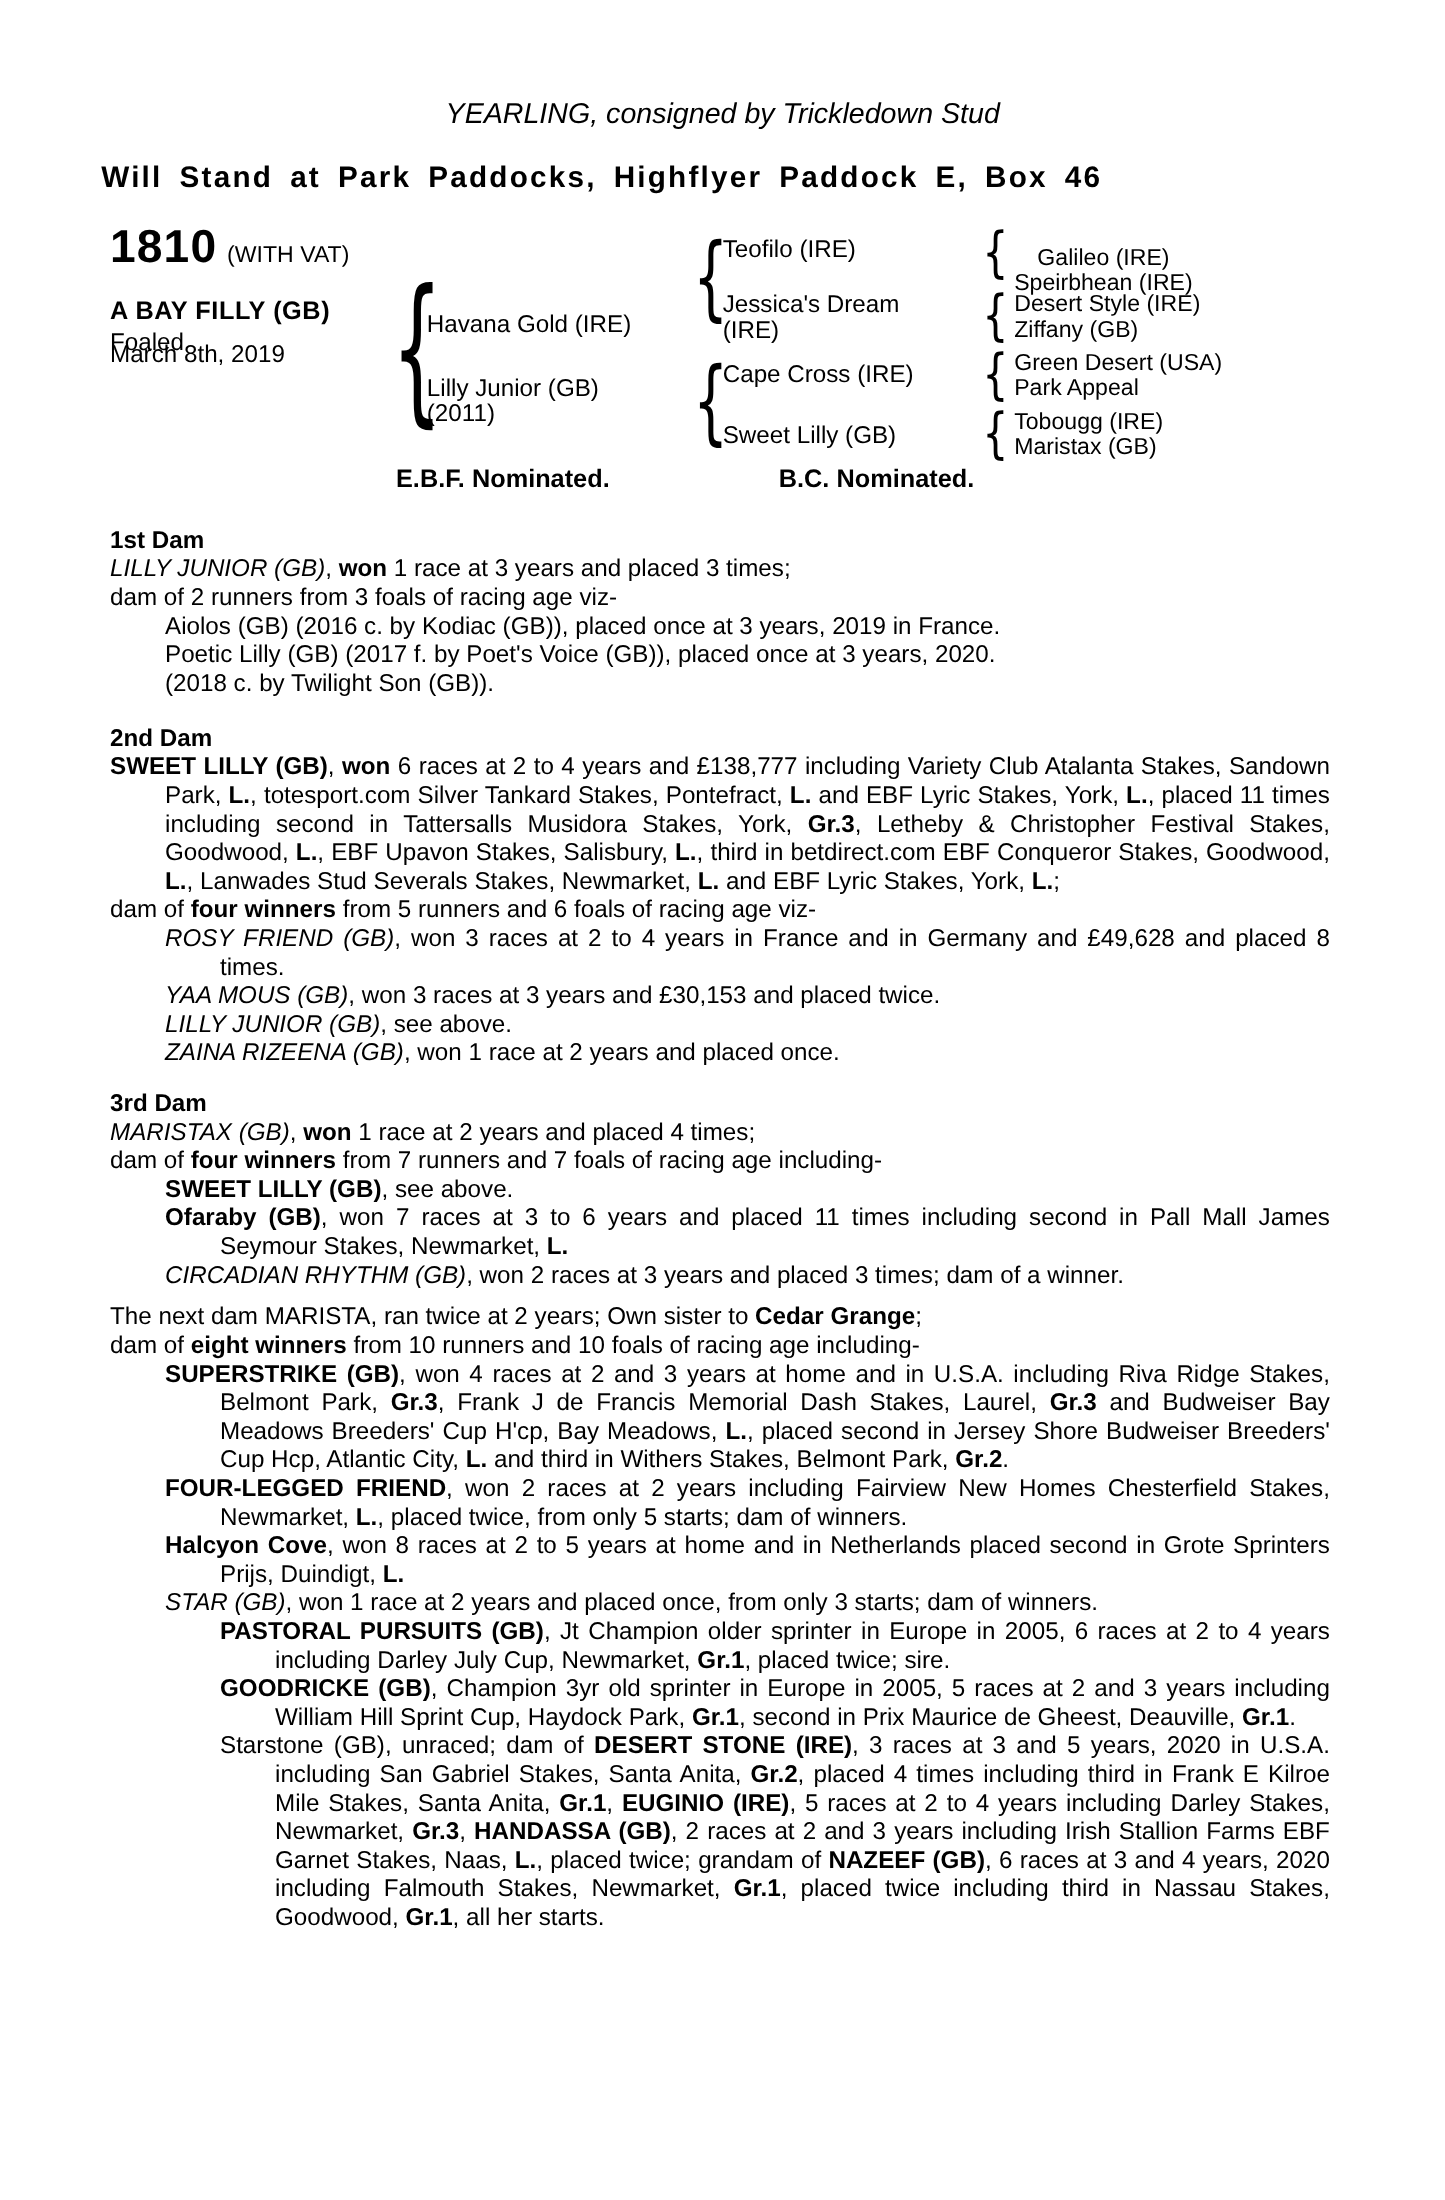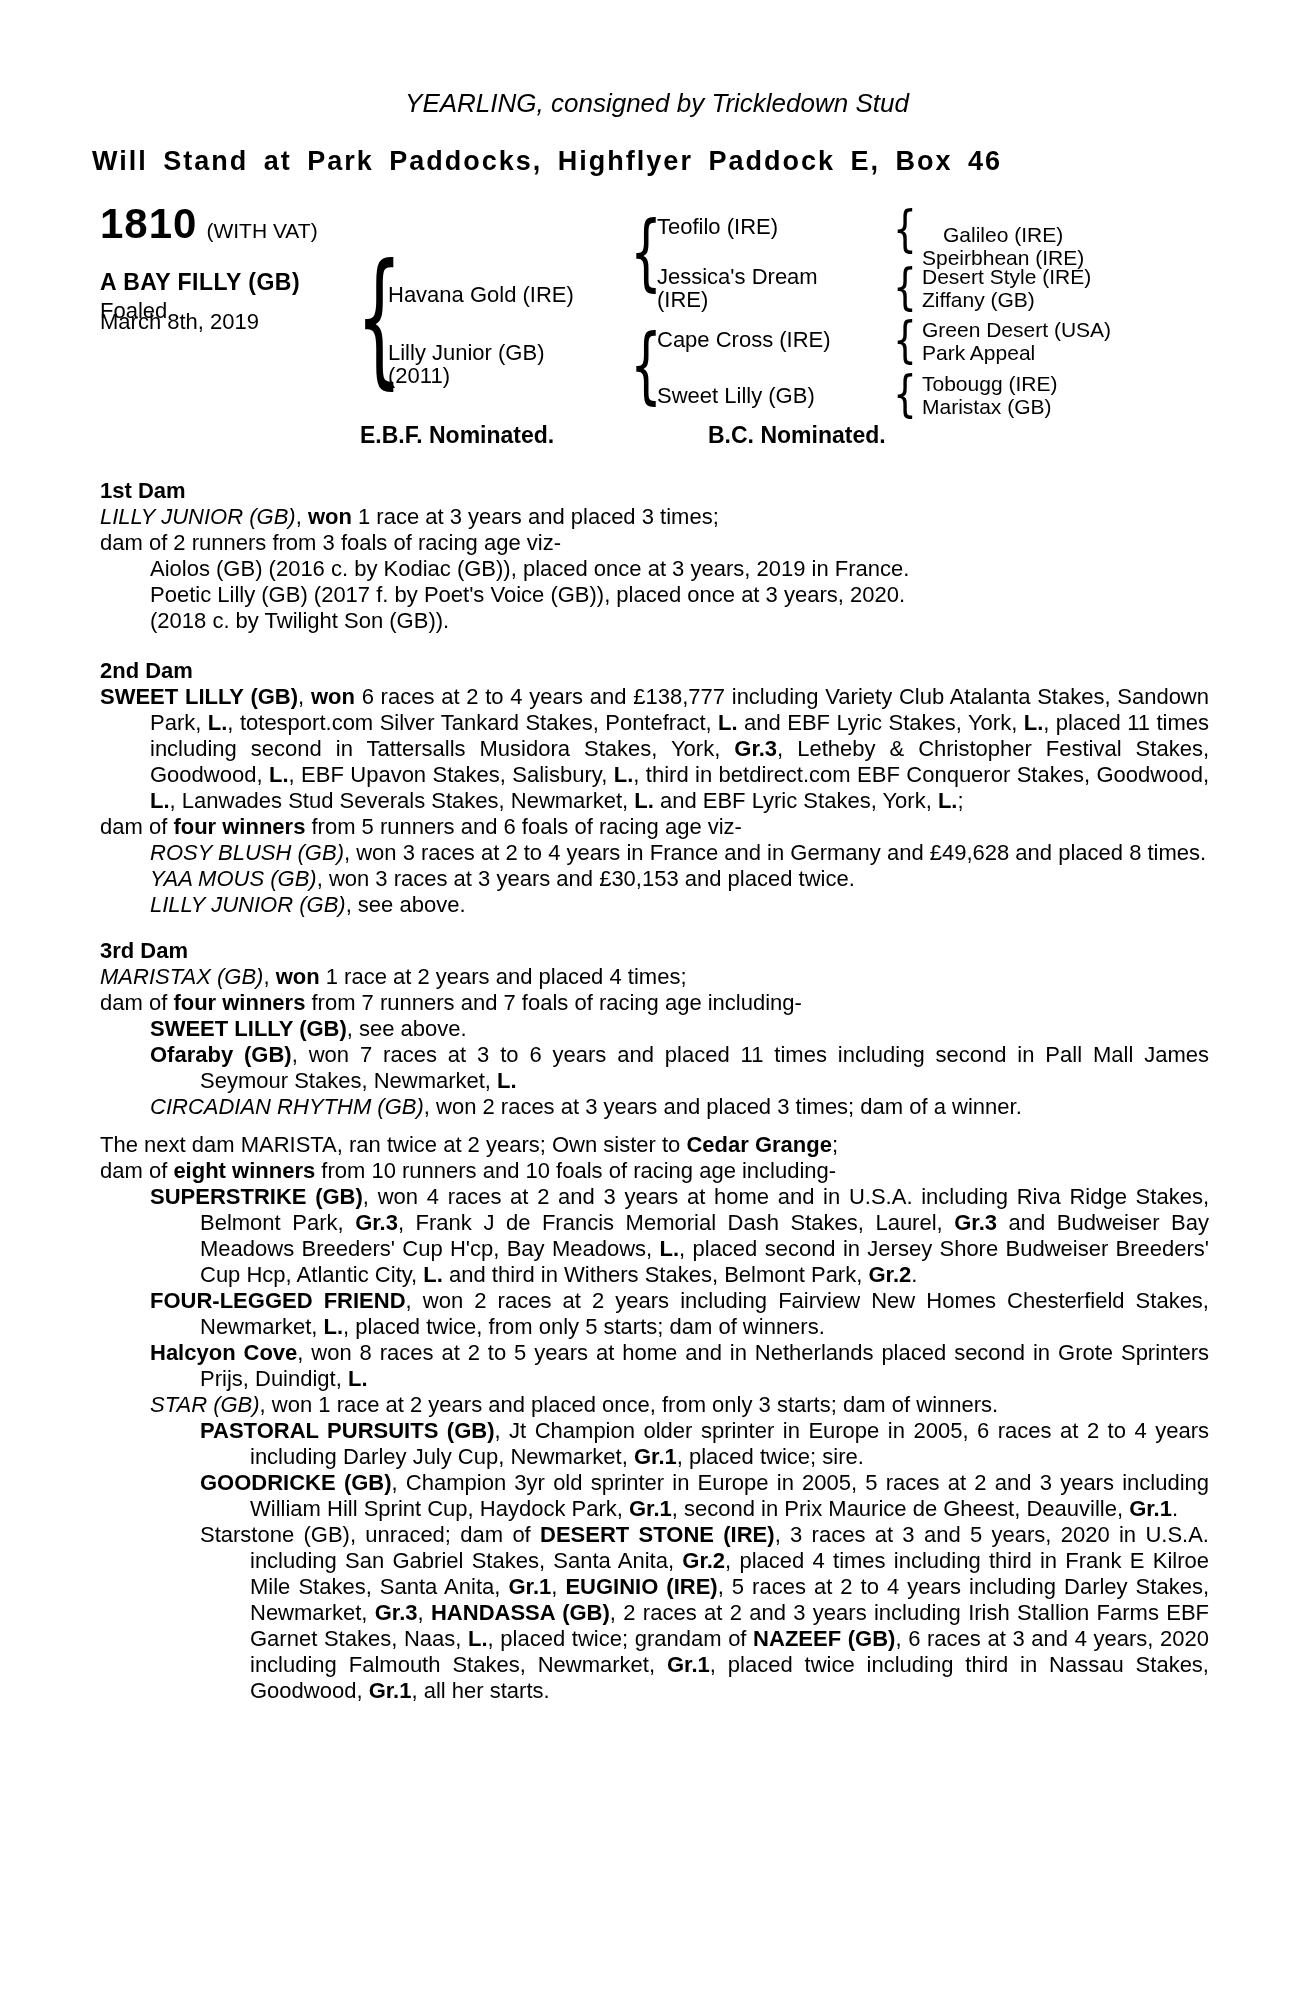--- a/index.html
+++ b/index.html
@@ -151,23 +151,24 @@
       <p class="p p0"><span>dam of 2 runners from 3 foals of racing age viz-</span></p>
       <p class="p p1"><span>Aiolos (GB) (2016 c. by Kodiac (GB)), placed once at 3 years, 2019 in France.</span></p>
       <p class="p p1"><span>Poetic Lilly (GB) (2017 f. by Poet's Voice (GB)), placed once at 3 years, 2020.</span></p>
       <p class="p p1"><span>(2018 c. by Twilight Son (GB)).</span></p>
     </div>
 
     <div class="sec sec-gap-a">
       <p class="h">2nd Dam</p>
       <p class="p p0"><span class="b">SWEET LILLY (GB)</span><span>, </span><span class="b">won</span><span> 6 races at 2 to 4 years and £138,777 including Variety Club Atalanta Stakes, Sandown Park, </span><span class="b">L.</span><span>, totesport.com Silver Tankard Stakes, Pontefract, </span><span class="b">L.</span><span> and EBF Lyric Stakes, York, </span><span class="b">L.</span><span>, placed 11 times including second in Tattersalls Musidora Stakes, York, </span><span class="b">Gr.3</span><span>, Letheby &amp; Christopher Festival Stakes, Goodwood, </span><span class="b">L.</span><span>, EBF Upavon Stakes, Salisbury, </span><span class="b">L.</span><span>, third in betdirect.com EBF Conqueror Stakes, Goodwood, </span><span class="b">L.</span><span>, Lanwades Stud Severals Stakes, Newmarket, </span><span class="b">L.</span><span> and EBF Lyric Stakes, York, </span><span class="b">L.</span><span>;</span></p>
       <p class="p p0"><span>dam of </span><span class="b">four winners</span><span> from 5 runners and 6 foals of racing age viz-</span></p>
-      <p class="p p1"><span class="i">ROSY BLUSH (GB)</span><span>, won 3 races at 2 to 4 years in France and in Germany and £49,628 and placed 8 times.</span></p>
+      <p class="p p1"><span class="i">ROSY FRIEND (GB)</span><span>, won 3 races at 2 to 4 years in France and in Germany and £49,628 and placed 8 times.</span></p>
       <p class="p p1"><span class="i">YAA MOUS (GB)</span><span>, won 3 races at 3 years and £30,153 and placed twice.</span></p>
       <p class="p p1"><span class="i">LILLY JUNIOR (GB)</span><span>, see above.</span></p>
+      <p class="p p1"><span class="i">ZAINA RIZEENA (GB)</span><span>, won 1 race at 2 years and placed once.</span></p>
     </div>
 
     <div class="sec sec-gap-b">
       <p class="h">3rd Dam</p>
       <p class="p p0"><span class="i">MARISTAX (GB)</span><span>, </span><span class="b">won</span><span> 1 race at 2 years and placed 4 times;</span></p>
       <p class="p p0"><span>dam of </span><span class="b">four winners</span><span> from 7 runners and 7 foals of racing age including-</span></p>
       <p class="p p1"><span class="b">SWEET LILLY (GB)</span><span>, see above.</span></p>
       <p class="p p1"><span class="b">Ofaraby (GB)</span><span>, won 7 races at 3 to 6 years and placed 11 times including second in Pall Mall James Seymour Stakes, Newmarket, </span><span class="b">L.</span></p>
       <p class="p p1"><span class="i">CIRCADIAN RHYTHM (GB)</span><span>, won 2 races at 3 years and placed 3 times; dam of a winner.</span></p>
     </div>

